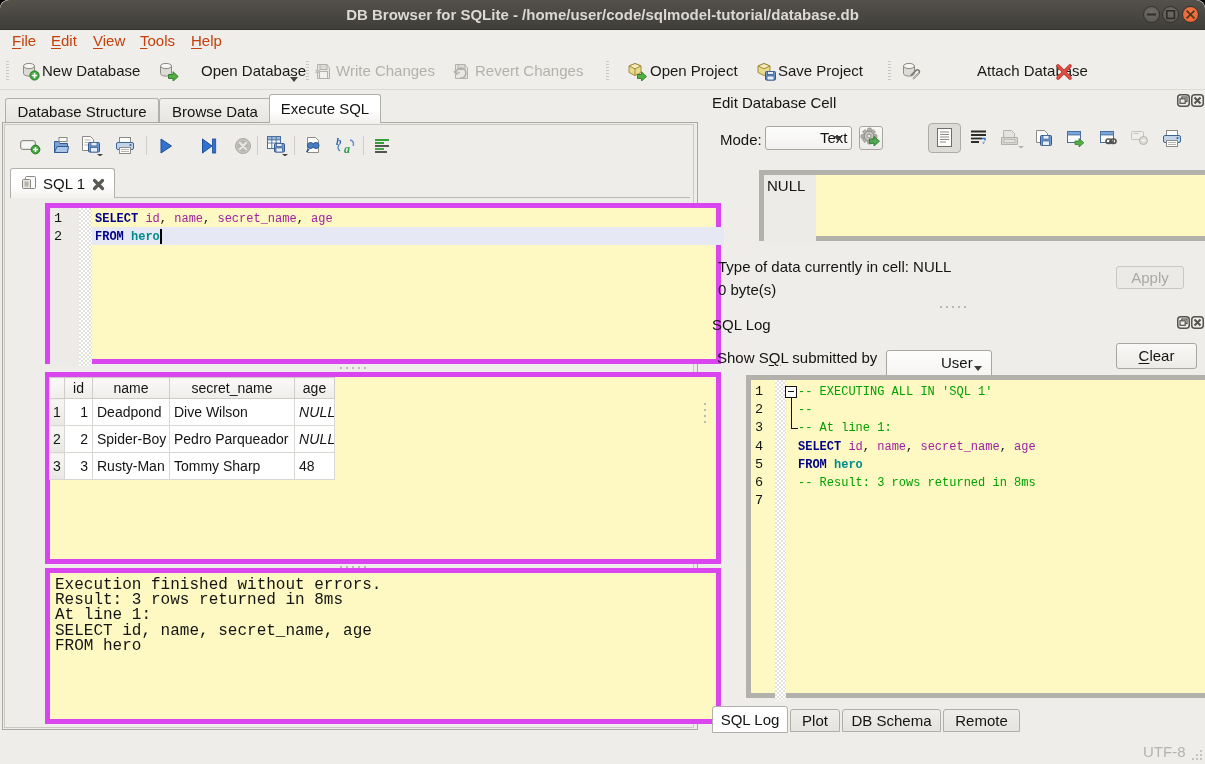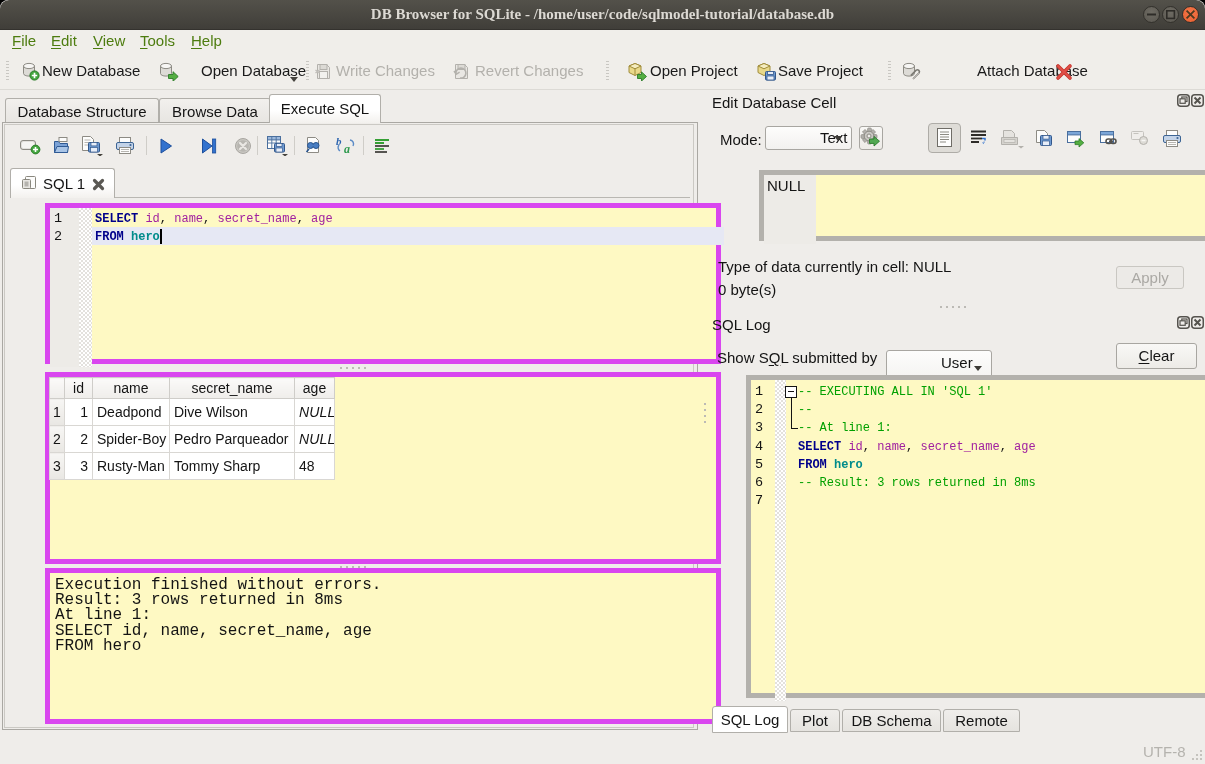--- a/index.html
+++ b/index.html
@@ -2,28 +2,28 @@
 <html><head>
 <meta charset="utf-8">
 <style>
 * { margin:0; padding:0; box-sizing:border-box; }
 html,body { width:1205px; height:764px; background:#000; overflow:hidden; }
 #win { position:absolute; left:0; top:0; width:1205px; height:764px; background:#efedea;
   border-radius:8px 8px 0 0; overflow:hidden; font-family:"Liberation Sans", sans-serif; font-size:15px; }
 .abs { position:absolute; }
 
 #titlebar { position:absolute; left:0; top:0; width:1205px; height:30px;
-  background:linear-gradient(#53514a, #403e39); border-bottom:1px solid #34322e; border-radius:9px 9px 0 0;font-family:Liberation Serif, serif; }
+  background:linear-gradient(#53514a, #403e39); border-bottom:1px solid #34322e; border-radius:9px 9px 0 0; }
 #title { position:absolute; left:0; top:0; width:100%; height:29px; line-height:29px; text-align:center;
   color:#dcd9d3; font-size:15px; font-weight:bold; }
 .winbtn { position:absolute; top:6px; width:17px; height:17px; border-radius:50%;
   border:1px solid #33312c; }
 
 #menubar { position:absolute; left:0; top:30px; width:1205px; height:23px; background:#f0eeea; }
-.menu { position:absolute; top:0; height:23px; line-height:22px; color:#4d7c0f;text-align:right; }
+.menu { position:absolute; top:0; height:23px; line-height:22px; color:#c2410c;text-align:right; }
 .menu u { text-decoration-thickness:1px; text-underline-offset:2px; }
 
 #toolbar { position:absolute; left:0; top:53px; width:1205px; height:37px; background:#f0eeea;
   border-bottom:1px solid #dcdad5; }
 .tbtxt { position:absolute; top:0; height:36px; line-height:36px; color:#1a1a1a; }
 .tbtxt.dis { color:#b3b1ac; }
 .tbgrip { position:absolute; top:8px; height:20px; width:3px;
   background:repeating-linear-gradient(#c9c7c2 0 1px, transparent 1px 3px); }
 
 .tab { position:absolute; color:#141414; text-align:center;

